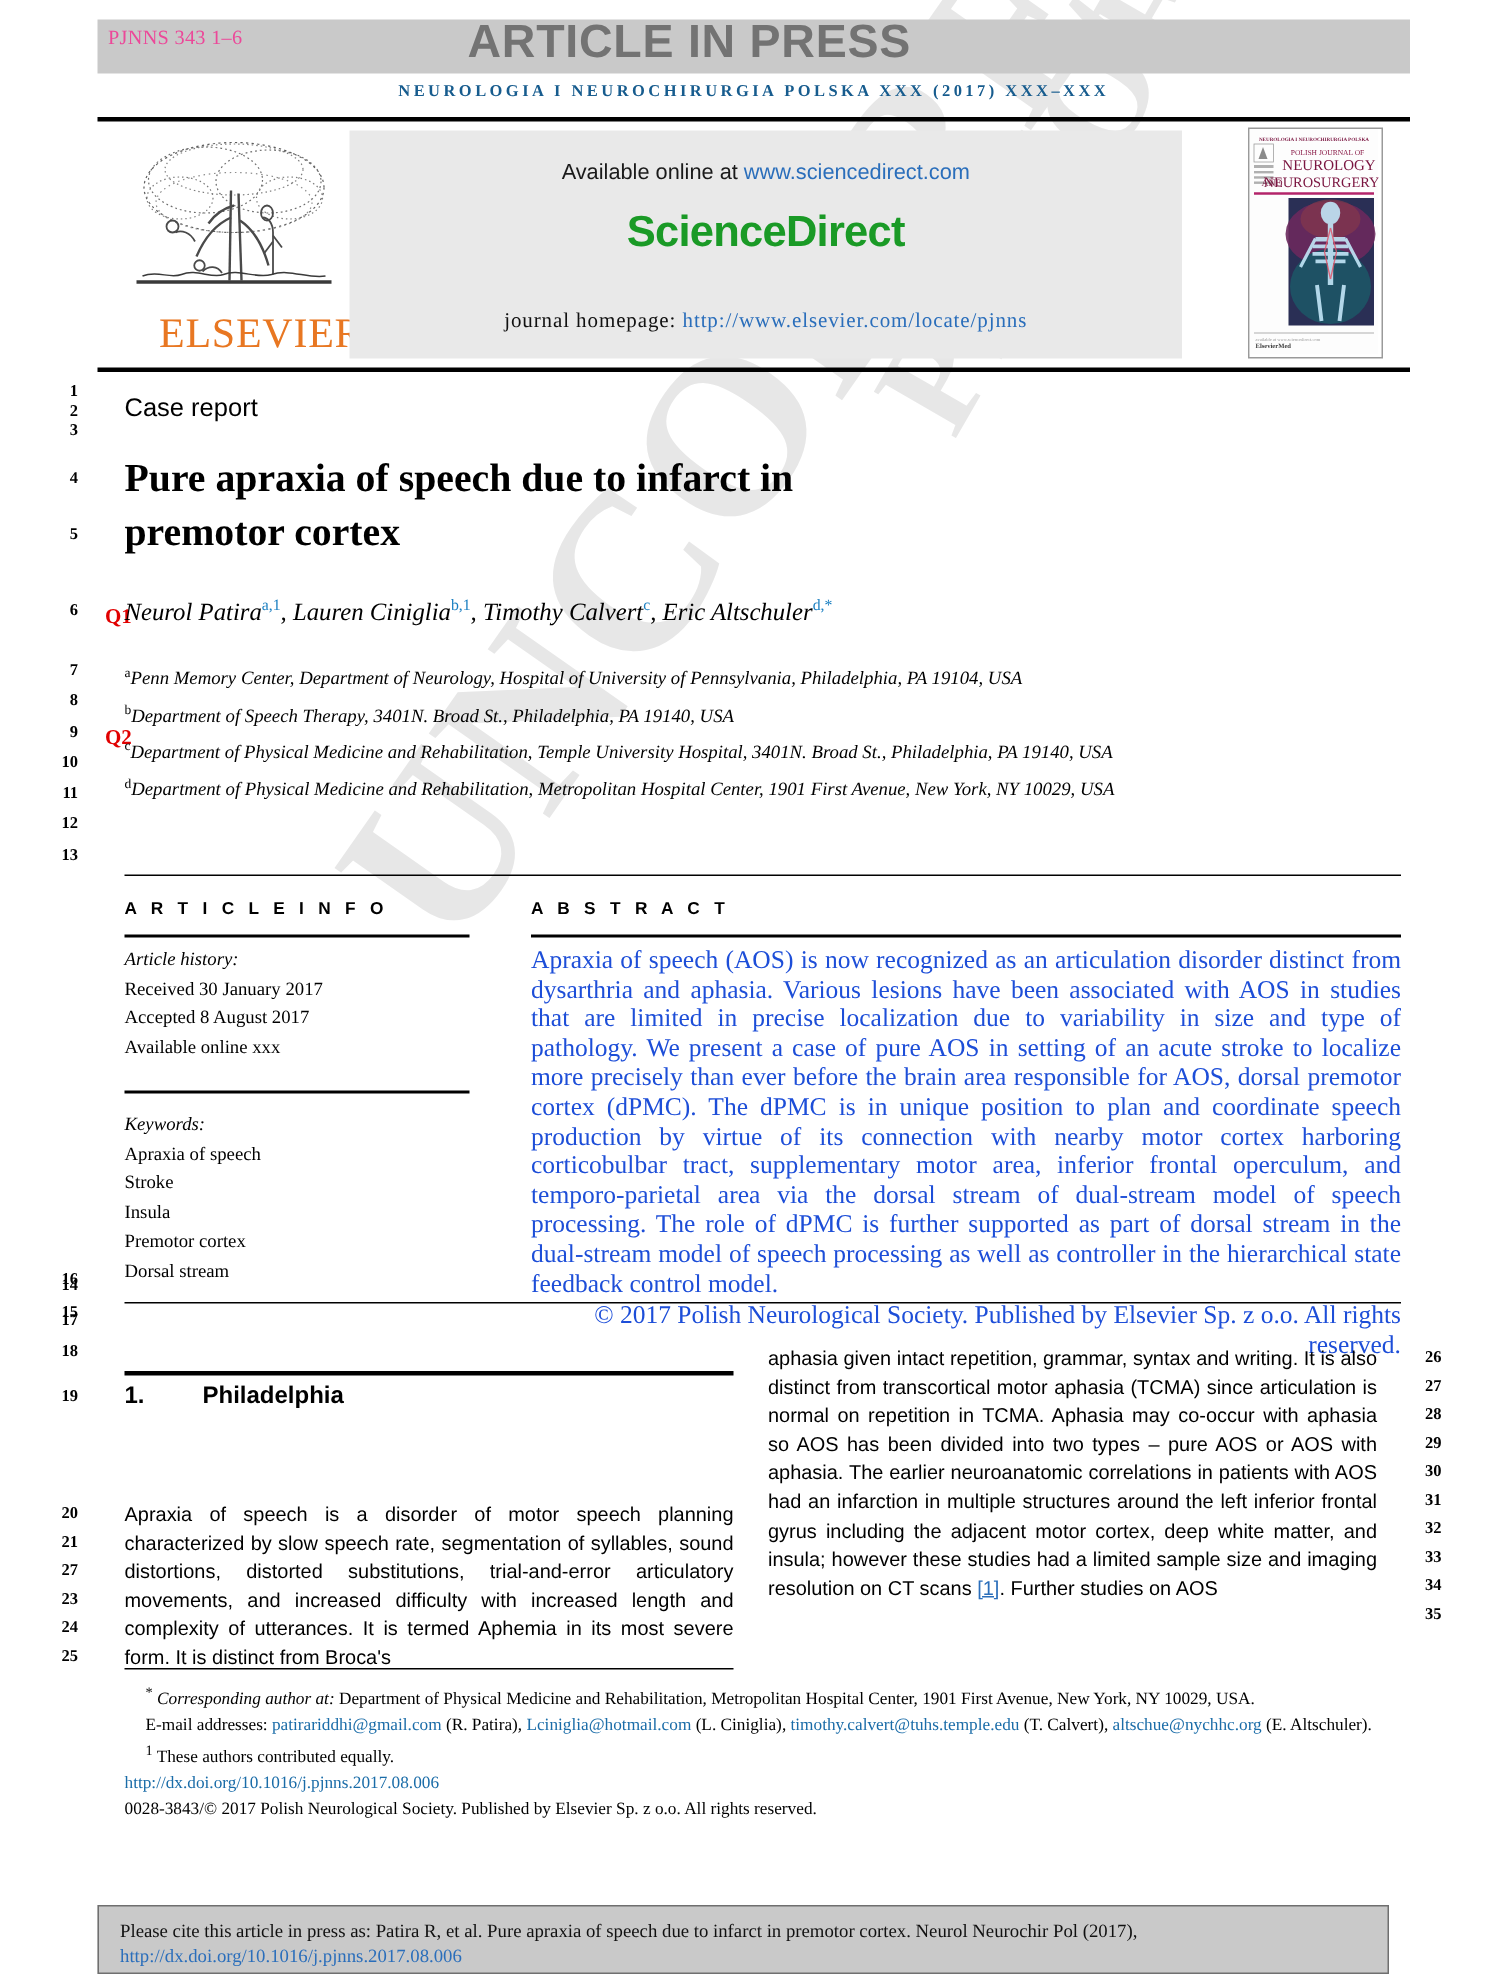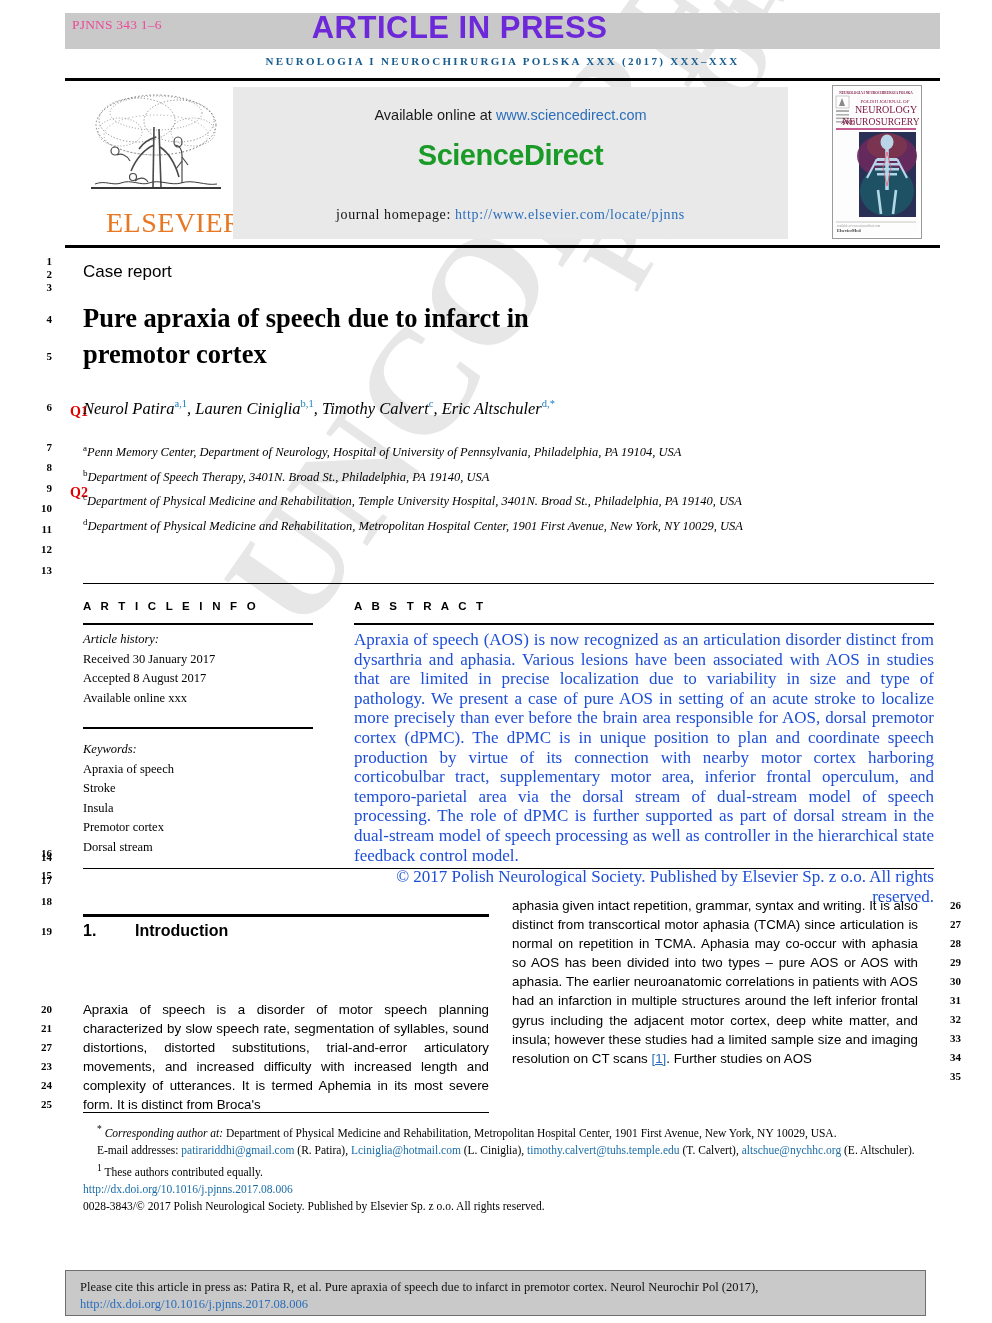--- a/index.html
+++ b/index.html
@@ -61,21 +61,21 @@
     letter-spacing: 0.2px;
   }
   .aip {
     position: absolute;
     left: 65px; top: 10px;
     width: 789px;
     text-align: center;
     font-family: "Liberation Sans", sans-serif;
     font-weight: bold;
     font-size: 31px;
-    color: #6d28d9;
+    color: #737373;
     letter-spacing: 0.5px;
   }
   .journalline {
     position: absolute;
     left: 65px; top: 55px;
     width: 875px;
     text-align: center;
     font-family: "Liberation Serif", serif;
     font-weight: bold;
     font-size: 11px;
@@ -519,21 +519,21 @@
 
     <div class="abs-col">
       <div>Apraxia of speech (AOS) is now recognized as an articulation disorder distinct from dysarthria and aphasia. Various lesions have been associated with AOS in studies that are limited in precise localization due to variability in size and type of pathology. We present a case of pure AOS in setting of an acute stroke to localize more precisely than ever before the brain area responsible for AOS, dorsal premotor cortex (dPMC). The dPMC is in unique position to plan and coordinate speech production by virtue of its connection with nearby motor cortex harboring corticobulbar tract, supplementary motor area, inferior frontal operculum, and temporo-parietal area via the dorsal stream of dual-stream model of speech processing. The role of dPMC is further supported as part of dorsal stream in the dual-stream model of speech processing as well as controller in the hierarchical state feedback control model.</div>
       <div class="abs-copy">© 2017 Polish Neurological Society. Published by Elsevier Sp. z o.o. All rights reserved.</div>
     </div>
 
     <div class="hr-thin" style="left:83px; top:868px; width:851px; height:1px;"></div>
 
     <div class="hr-thin" style="left:83px; top:914px; width:406px; height:2.5px;"></div>
     <div class="sec-title" style="top:922px;">
-      <span class="num">1.</span><span>Introduction</span>
+      <span class="num">1.</span><span>Philadelphia</span>
     </div>
 
     <div class="col col-left" style="top:1000px;">Apraxia of speech is a disorder of motor speech planning characterized by slow speech rate, segmentation of syllables, sound distortions, distorted substitutions, trial-and-error articulatory movements, and increased difficulty with increased length and complexity of utterances. It is termed Aphemia in its most severe form. It is distinct from Broca's</div>
 
     <div class="col col-right">
       <span>aphasia given intact repetition, grammar, syntax and writing. It is also distinct from transcortical motor aphasia (TCMA) since articulation is normal on repetition in TCMA. Aphasia may co-occur with aphasia so AOS has been divided into two types – pure AOS or AOS with aphasia. The earlier neuroanatomic correlations in patients with AOS had an infarction in multiple structures around the left inferior frontal gyrus including the adjacent motor cortex, deep white matter, and insula; however these studies had a limited sample size and imaging resolution on CT scans </span><a href="#" class="ref">[1]</a><span>. Further studies on AOS</span>
     </div>
 
     <div class="hr-thin" style="left:83px; top:1112px; width:406px; height:1px;"></div>
 

